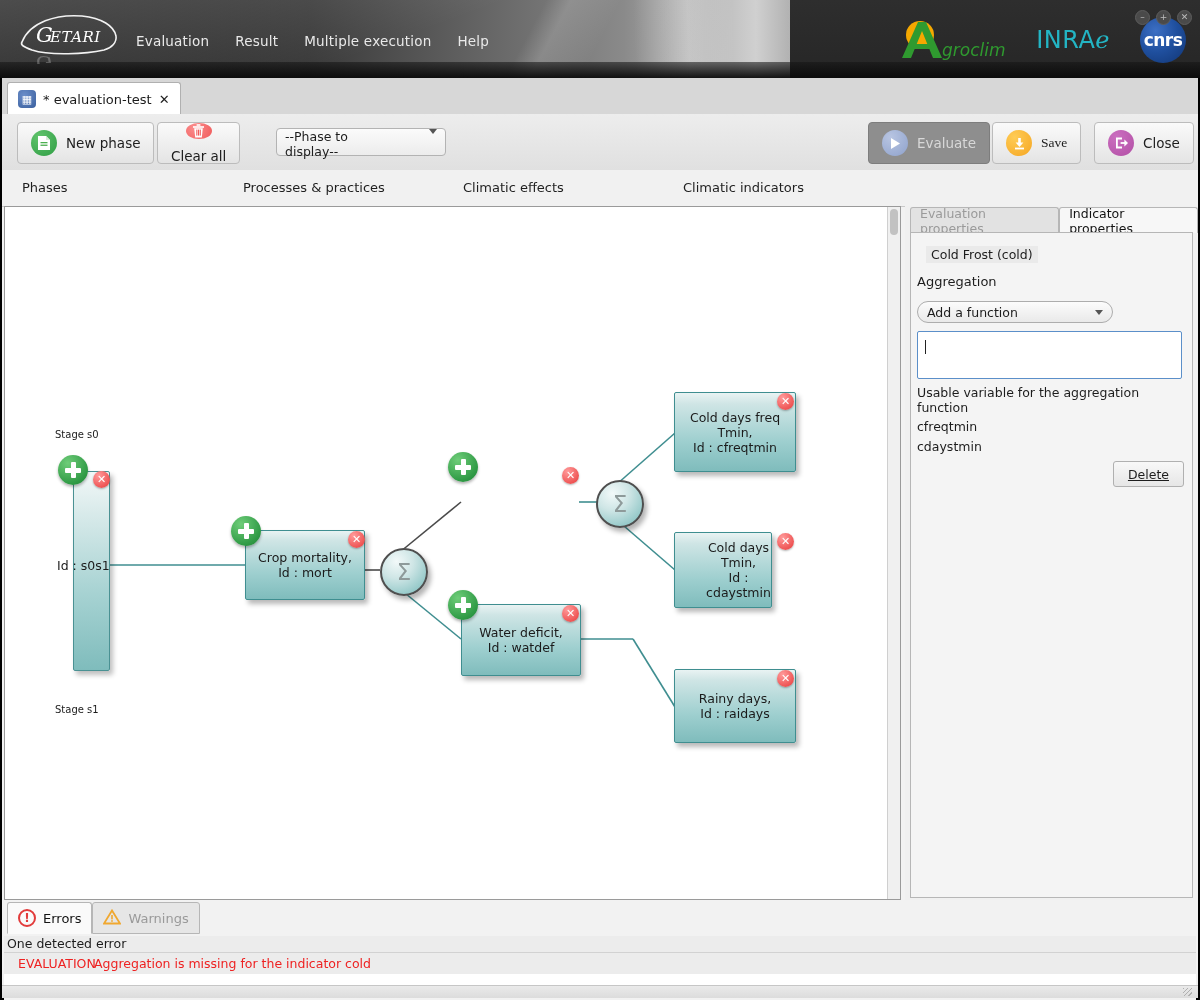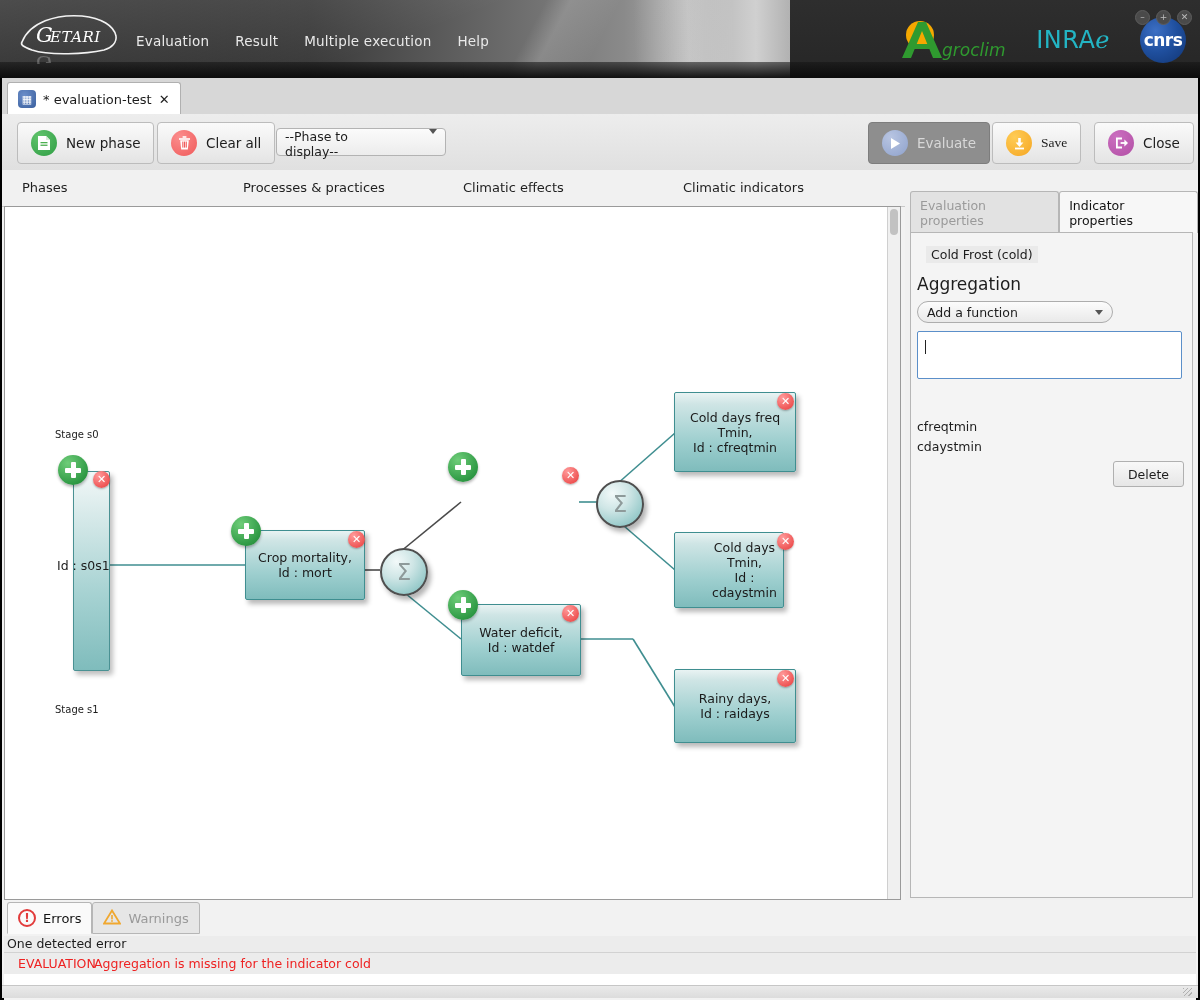--- a/index.html
+++ b/index.html
@@ -118,42 +118,42 @@
   .sigma{position:absolute;width:44px;height:44px;border-radius:50%;
     background:radial-gradient(circle at 33% 26%,#f2f9f9 0%,#cfe6e6 38%,#95c9c9 78%,#7cb8b8 100%);
     border:2px solid #4f4f4f;box-shadow:3px 4px 5px rgba(0,0,0,.3);
     display:flex;align-items:center;justify-content:center;cursor:pointer;}
   .sigma span{font-size:23px;color:#8e9a9a;line-height:1;
     font-family:"DejaVu Sans","Liberation Sans",sans-serif;}
 
   
   .rpanel{position:absolute;left:903px;top:128px;width:293px;height:694px;background:#f0f0f0;}
   .ptabs{position:absolute;left:5px;top:0;height:27px;display:flex;align-items:flex-end;}
-  .ptab{height:25px;padding:8px 9px;display:flex;align-items:center;font-size:12.5px;
+  .ptab{height:25px;padding:0 9px;display:flex;align-items:center;font-size:12.5px;
     border:1px solid #b6b6b6;border-bottom:none;border-radius:3px 3px 0 0;cursor:pointer;}
   .ptab.inact{background:#e2e2e2;color:#9a9a9a;}
   .ptab.act{background:#f7f7f7;color:#131313;}
   .pbody{position:absolute;left:5px;top:26px;width:283px;height:666px;background:#f4f4f4;
     border:1px solid #b6b6b6;box-sizing:border-box;}
   .pname{position:absolute;left:15px;top:13px;font-size:12.5px;color:#1d1d1d;
     background:#eaeaea;padding:1px 5px;}
-  .plabel{position:absolute;left:6px;font-size:17px;color:#1d1d1d;}
+  .plabel{position:absolute;left:6px;font-size:13px;color:#1d1d1d;}
   .pcombo{position:absolute;left:6px;top:68px;width:196px;height:22px;border:1px solid #adadad;
     border-radius:11px;background:linear-gradient(180deg,#fcfcfc,#e9e9e9);
     display:flex;align-items:center;justify-content:space-between;padding:0 9px;
     box-sizing:border-box;cursor:pointer;}
   .pcombo .cv{font-size:12.5px;color:#1c1c1c;}
   .pinput{position:absolute;left:6px;top:98px;width:265px;height:48px;background:#fff;
     border:1.5px solid #5b8fc9;border-radius:2px;box-sizing:border-box;padding:5px 7px;cursor:text;}
   .caretbar{display:inline-block;width:1px;height:14px;background:#222;vertical-align:-2px;}
   .phelp{position:absolute;left:6px;top:152px;width:240px;font-size:12.5px;color:#1d1d1d;line-height:15px;}
   .pvar{position:absolute;left:6px;font-size:12.5px;color:#1d1d1d;}
   .pdel{position:absolute;right:8px;top:228px;height:24px;padding:0 14px;
     border:1px solid #b0b0b0;border-radius:3px;background:linear-gradient(180deg,#f8f8f8,#e6e6e6);
-    font-size:12.5px;color:#1d1d1d;display:flex;align-items:center;cursor:pointer;}
+    font-size:12.5px;color:#1d1d1d;display:flex;align-items:center;cursor:pointer;text-decoration:underline;}
 
   
   .bottom{position:absolute;left:0;top:824px;width:1196px;height:96px;background:#f2f2f2;}
   .btabs{position:absolute;left:5px;top:1px;height:31px;display:flex;align-items:flex-end;}
   .btab{height:30px;padding:0 10px;display:flex;align-items:center;gap:7px;font-size:13px;
     border:1px solid #b6b6b6;border-radius:3px 3px 0 0;cursor:pointer;}
   .btab.act{background:#fafafa;color:#131313;border-bottom:1px solid #fafafa;}
   .btab.inact{background:#e6e6e6;color:#9a9a9a;}
   .errglyph{width:18px;height:18px;border-radius:50%;border:2px solid #e23b3b;color:#e23b3b;
     display:flex;align-items:center;justify-content:center;font-size:12px;font-weight:bold;line-height:1;
@@ -243,21 +243,21 @@
           <svg width="14" height="16" viewBox="0 0 14 16">
               <path d="M1 1h8l4 4v10H1z" fill="#fff"></path>
               <path d="M9 1v4h4z" fill="#d8ecd8"></path>
               <rect x="3.5" y="7" width="7" height="1.3" fill="#4caf50"></rect>
               <rect x="3.5" y="9.6" width="7" height="1.3" fill="#4caf50"></rect>
             </svg>
         </span>
         <span class="lab">New phase</span>
       </div>
 
-      <div class="tbtn" style="left:155px;">
+      <div class="tbtn" style="left:155px;flex-direction:column;">
         <span class="cicon g-red">
           <svg width="15" height="16" viewBox="0 0 15 16">
               <rect x="2" y="3.2" width="11" height="1.6" fill="#fff"></rect>
               <rect x="5.6" y="1.2" width="3.8" height="1.6" fill="#fff"></rect>
               <path d="M3.2 5.2h8.6l-1 9.4H4.2z" fill="#fff"></path>
               <rect x="5.3" y="6.6" width="1.1" height="6" fill="#f05a5a"></rect>
               <rect x="7" y="6.6" width="1.1" height="6" fill="#f05a5a"></rect>
               <rect x="8.7" y="6.6" width="1.1" height="6" fill="#f05a5a"></rect>
             </svg>
         </span>
@@ -361,21 +361,21 @@
 
         <div class="gnode" style="left:669px;top:185px;width:122px;height:80px;">
           <div class="ntext">
             <span>Cold days freq</span><br>
             <span>Tmin,</span><br>
             <span>Id : cfreqtmin</span>
           </div>
         </div>
         <div class="del" style="left:772px;top:186px;">✕</div>
 
-        <div class="gnode" style="left:669px;top:325px;width:110px;height:76px;padding-left:31px;">
+        <div class="gnode" style="left:669px;top:325px;width:98px;height:76px;padding-left:31px;">
           <div class="ntext">
             <span>Cold days Tmin,</span><br>
             <span>Id : cdaystmin</span>
           </div>
         </div>
         <div class="del" style="left:772px;top:326px;">✕</div>
 
         <div class="gnode" style="left:669px;top:462px;width:122px;height:74px;">
           <div class="ntext">
             <span>Rainy days,</span><br>
@@ -401,20 +401,21 @@
 
         <div class="pcombo">
           <span class="cv">Add a function</span>
           <span class="caret"></span>
         </div>
 
         <div class="pinput">
           <span class="caretbar"></span><span></span>
         </div>
 
+        <div class="phelp">Usable variable for the aggregation function</div>
         <div class="pvar" style="top:186px;">cfreqtmin</div>
         <div class="pvar" style="top:206px;">cdaystmin</div>
 
         <div class="pdel">Delete</div>
       </div>
     </div>
 
     <div class="bottom">
       <div class="btabs">
         <div class="btab act">

